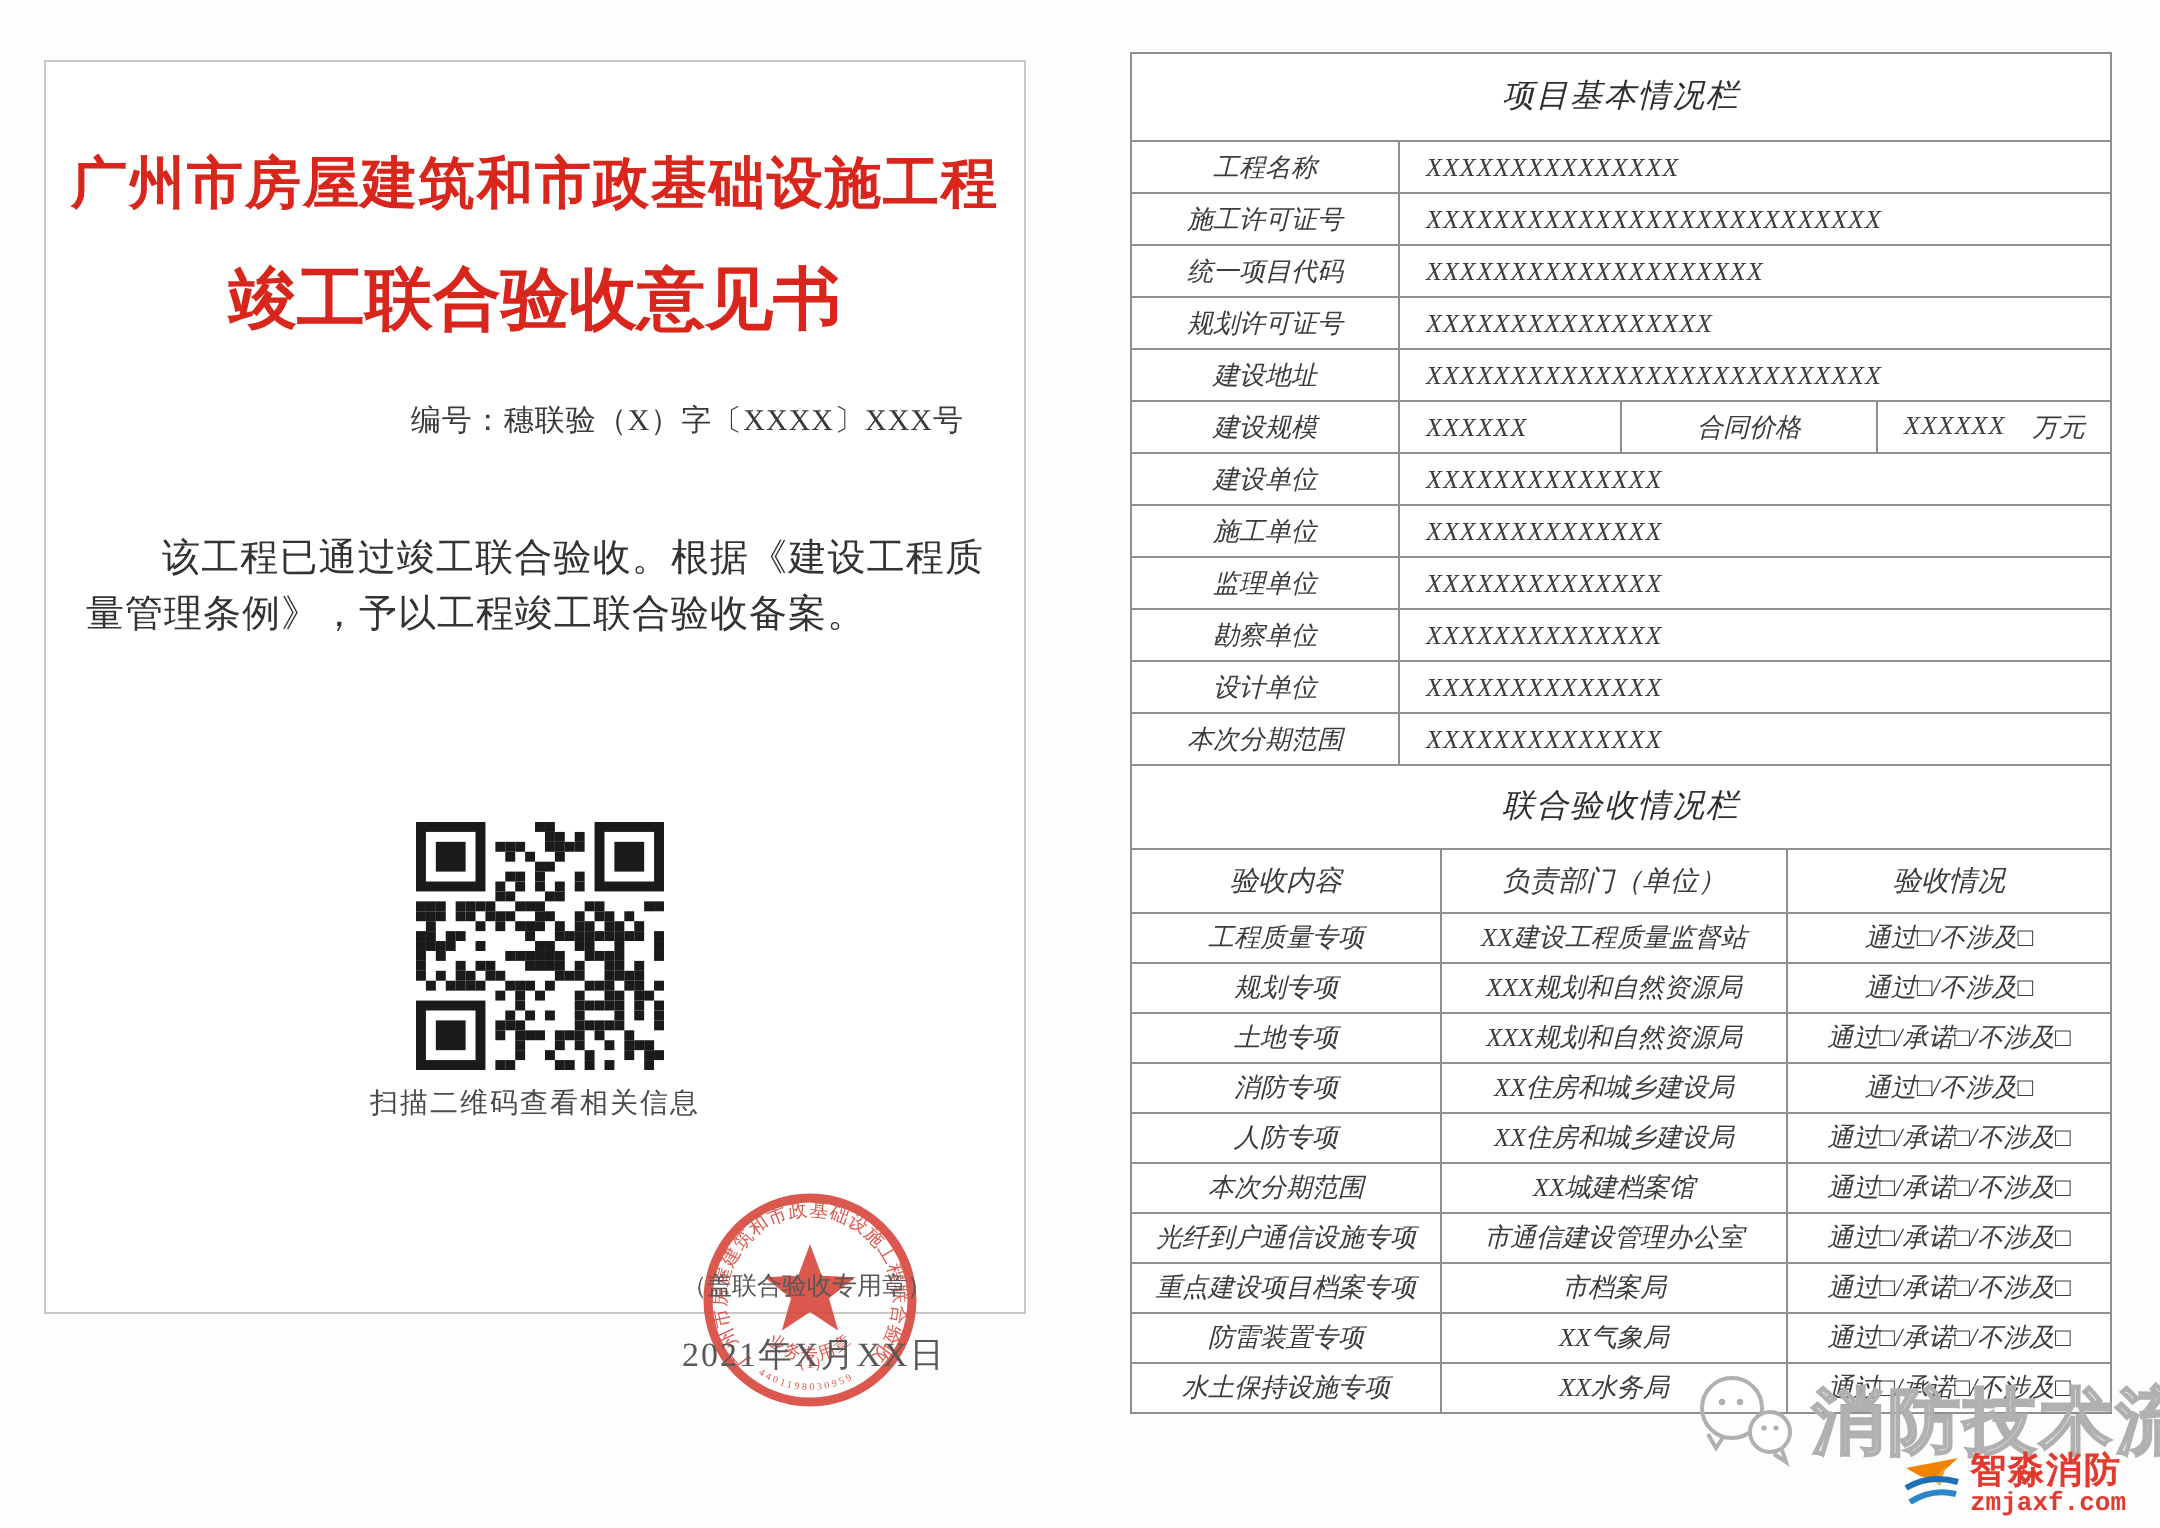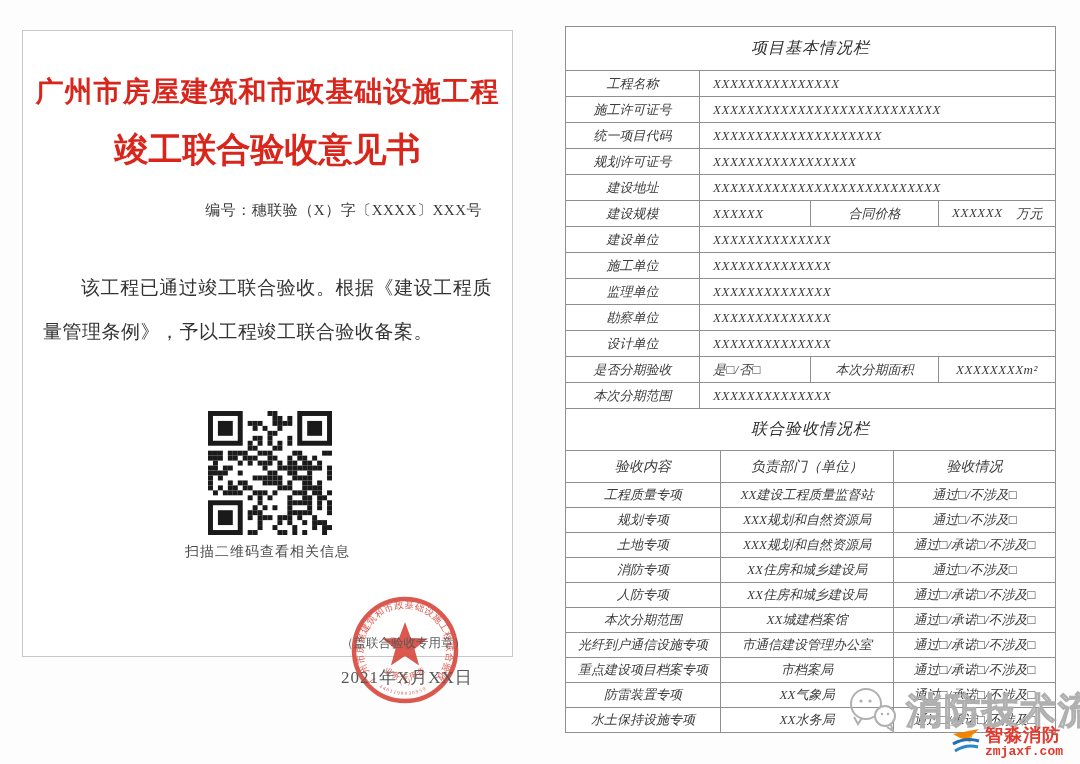--- a/index.html
+++ b/index.html
@@ -33,21 +33,21 @@
     margin-top:16px;text-align:center;
     font-size:34px;font-weight:bold;color:var(--title-red);
     letter-spacing:0px;white-space:nowrap;
   }
   .doc-number{
     margin-top:28px;text-align:right;padding-right:30px;
     font-size:15px;color:#3a3a3a;letter-spacing:0.5px;
   }
   .body-text{
     margin:46px 20px 0 20px;
-    font-size:19px;line-height:44px;letter-spacing:0.5px;
+    font-size:19px;line-height:28px;letter-spacing:0.5px;
     text-indent:38px;color:#333;text-align:justify;
   }
   .qr-box{position:absolute;left:185px;top:380px;width:124px;height:124px;}
   .qr-caption{
     position:absolute;left:0;top:512px;width:100%;
     text-align:center;font-size:14px;color:#4a4a4a;letter-spacing:1px;
   }
   .seal-svg{position:absolute;left:326px;top:563px;width:112px;height:112px;opacity:.9;z-index:1;}
   .seal-overlay{
     position:absolute;left:318px;top:604px;width:132px;
@@ -413,26 +413,20 @@
         </tr>
         <tr>
           <td class="cell-label">勘察单位</td>
           <td colspan="3" class="cell-value">XXXXXXXXXXXXXX</td>
         </tr>
         <tr>
           <td class="cell-label">设计单位</td>
           <td colspan="3" class="cell-value">XXXXXXXXXXXXXX</td>
         </tr>
         <tr>
-          <td class="cell-label">是否分期验收</td>
-          <td class="cell-value">是□/否□</td>
-          <td class="cell-label">本次分期面积</td>
-          <td class="cell-value center">XXXXXXXXm²</td>
-        </tr>
-        <tr>
           <td class="cell-label">本次分期范围</td>
           <td colspan="3" class="cell-value">XXXXXXXXXXXXXX</td>
         </tr>
       </tbody>
   </table>
 
   <table class="t2">
     <colgroup>
         <col style="width:155px">
         <col style="width:173px">

